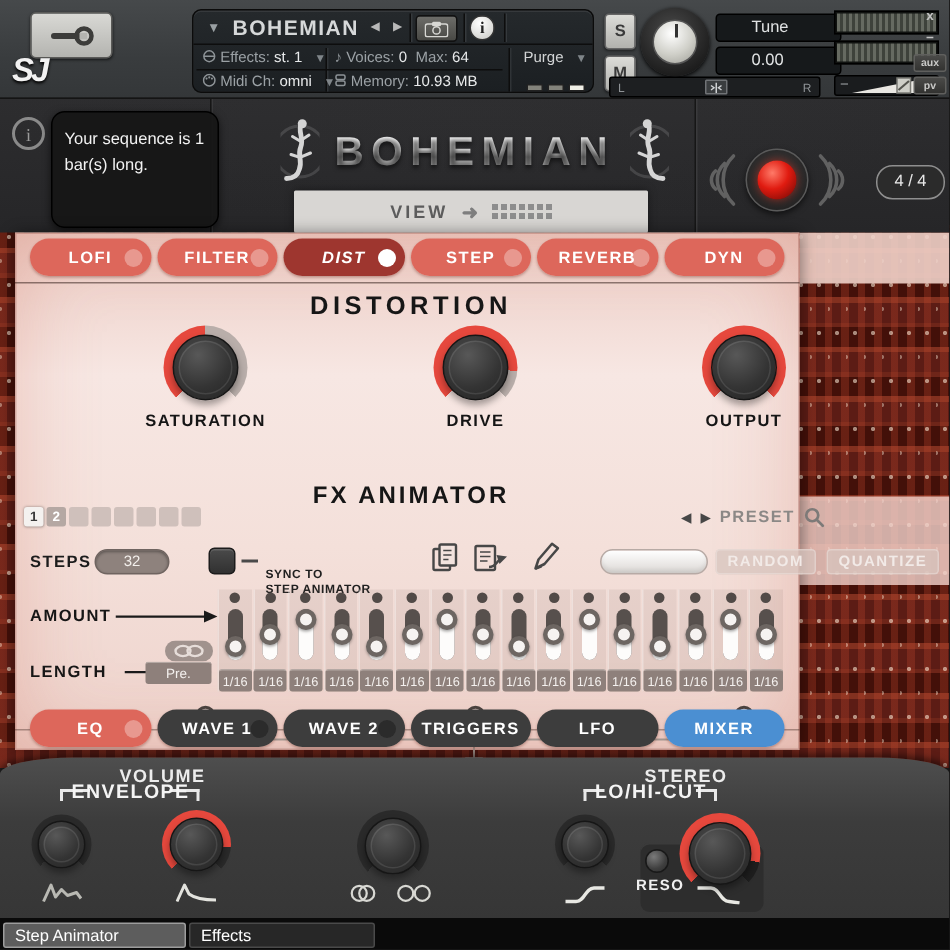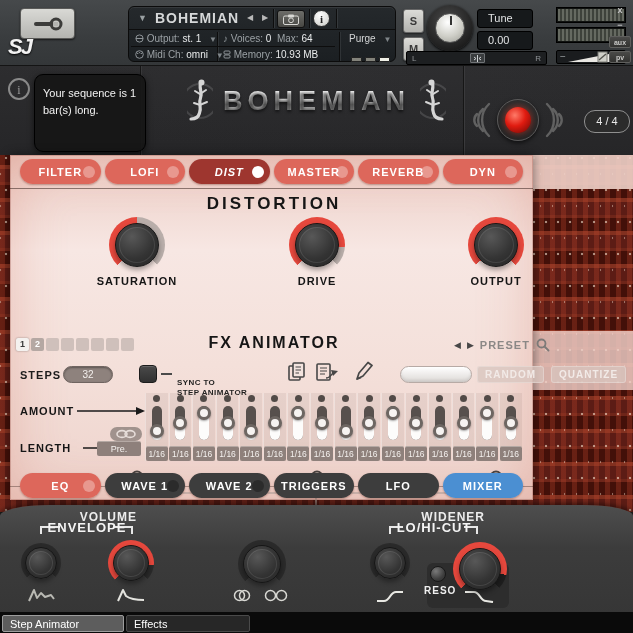--- a/index.html
+++ b/index.html
@@ -34,22 +34,22 @@
   .led{display:inline-block;width:11px;height:5px;border-radius:1px;margin-right:3px;background:#83837b;border:1px solid #222;}
   .led.lit{background:#efefe6;}
   .sm-btn{position:absolute;left:403px;width:21px;height:24px;border-radius:3px;
     background:linear-gradient(180deg,#dcdcd8,#b2b2ae);border:1px solid #666;color:#3a3a3a;font-weight:bold;
     font-size:11px;text-align:center;line-height:23px;box-shadow:0 1px 2px rgba(0,0,0,.5);}
   .tune-knob-outer{position:absolute;left:427px;top:5px;width:46px;height:46px;border-radius:50%;
     background:radial-gradient(circle at 45% 35%,#4a4a4a,#1c1c1c 75%);box-shadow:0 1px 3px #000;}
   .tune-knob{position:absolute;left:8px;top:8px;width:30px;height:30px;border-radius:50%;
     background:radial-gradient(circle at 42% 30%,#ffffff,#cfcfc8 55%,#9d9d96);border:1px solid #555;}
   .tune-ind{position:absolute;left:14px;top:2px;width:2px;height:9px;background:#333;}
-  .tune-box{position:absolute;left:477px;width:56px;height:19px;border-radius:3px;background:#16191b;
-    border:1px solid #000;color:#e0e2e3;font-size:11px;line-height:17px;padding-left:10px;}
+  .tune-box{position:absolute;left:477px;width:84px;height:19px;border-radius:3px;background:#16191b;
+    border:1px solid #000;color:#e0e2e3;font-size:11px;line-height:17px;padding-left:23px;}
   .pan-bar{position:absolute;left:406px;top:51px;width:141px;height:14px;background:#1d1f21;border:1px solid #000;
     border-radius:2px;color:#8f9396;font-size:8px;}
   .pan-handle{position:absolute;left:63px;top:1px;width:15px;height:10px;background:#3a3d3f;border:1px solid #707376;border-radius:1px;
     display:flex;align-items:center;justify-content:center;}
   .meters{position:absolute;left:556px;top:7px;width:70px;height:38px;}
   .meter-bar{position:absolute;left:0;width:70px;height:16px;background:#101210;border:1px solid #000;
     }
   .meter-fill{position:absolute;inset:1px;background:repeating-linear-gradient(90deg,#666a61 0 2px,#3e423b 2px 4px);}
   .vol-bar{position:absolute;left:556px;top:50px;width:70px;height:14px;background:#1a1c1e;border:1px solid #000;border-radius:2px;color:#9b9fa2;font-size:10px;}
   .tiny-btn{position:absolute;left:611px;color:#c4c4c4;font-size:9px;font-weight:bold;text-align:center;}
@@ -205,21 +205,21 @@
       </div>
       <span class="ip-grid-sep" style="left:88px;"></span>
       <span class="ip-grid-sep" style="left:210px;"></span>
       <span class="ip-hsep"></span>
 
       <div class="ip-cell" style="left:6px;top:26px;">
         <svg width="9" height="9" viewBox="0 0 9 9" style="vertical-align:-1px">
           <circle cx="4.5" cy="4.5" r="3.6" fill="none" stroke="#8d9397" stroke-width="1"></circle>
             <path d="M1,4.5 H8" stroke="#8d9397" stroke-width="1"></path>
         </svg>
-        <span>Output:</span>
+        <span>Effects:</span>
         <span class="val">st. 1</span>
         <span class="dd">▼</span>
       </div>
       <div class="ip-cell" style="left:6px;top:42px;">
         <svg width="9" height="9" viewBox="0 0 9 9" style="vertical-align:-1px">
           <circle cx="4.5" cy="4.5" r="3.8" fill="none" stroke="#8d9397" stroke-width="1"></circle>
           <circle cx="2.7" cy="3.4" r=".7" fill="#8d9397"></circle>
             <circle cx="4.5" cy="2.6" r=".7" fill="#8d9397"></circle>
             <circle cx="6.3" cy="3.4" r=".7" fill="#8d9397"></circle>
         </svg>
@@ -311,53 +311,73 @@
         <path d="M8,13 L13,16 L19,12 M7,25 L13,27 L20,24" fill="none" stroke="#e4e4e4" stroke-width="2" stroke-linecap="round"></path>
         <circle cx="14.5" cy="4.5" r="3" fill="#e4e4e4"></circle>
       </svg><span class="logo-text">BOHEMIAN</span><svg class="gecko" width="26" height="46" viewBox="0 0 26 46" style="transform:scaleX(-1);">
         <circle cx="13" cy="23" r="17" fill="none" stroke="rgba(255,255,255,.14)" stroke-width="2"></circle>
         <path d="M14,4 C11,10 16,14 13.5,20 C11,26 15,29 12.5,35 Q11,41 4,41" fill="none" stroke="#e4e4e4" stroke-width="3.2" stroke-linecap="round"></path>
         <path d="M8,13 L13,16 L19,12 M7,25 L13,27 L20,24" fill="none" stroke="#e4e4e4" stroke-width="2" stroke-linecap="round"></path>
         <circle cx="14.5" cy="4.5" r="3" fill="#e4e4e4"></circle>
       </svg>
     </div>
 
+    <div class="view-bar">
+      <span class="view-label">VIEW</span>
+      <span class="view-arrow">➜</span>
+      <span class="dotgrid" id="view-dots">
+          <i></i>
+          <i></i>
+          <i></i>
+          <i></i>
+          <i></i>
+          <i></i>
+          <i></i>
+          <i></i>
+          <i></i>
+          <i></i>
+          <i></i>
+          <i></i>
+          <i></i>
+          <i></i>
+        </span>
+    </div>
 
     <div class="trigger-zone">
 
       <svg width="30" height="44" viewBox="0 0 30 44">
         <path d="M26,6 A22,22 0 0,0 26,38 M20,11 A15,15 0 0,0 20,33 M14,16 A8,8 0 0,0 14,28" fill="none" stroke="#616161" stroke-width="2.4" stroke-linecap="round"></path>
       </svg>
       <div class="trig-btn">
           <div class="trig-red"></div>
         </div>
       <svg width="30" height="44" viewBox="0 0 30 44">
         <path d="M4,6 A22,22 0 0,1 4,38 M10,11 A15,15 0 0,1 10,33 M16,16 A8,8 0 0,1 16,28" fill="none" stroke="#616161" stroke-width="2.4" stroke-linecap="round"></path>
       </svg>
     </div>
     <div class="timesig">4 / 4</div>
   </div>
 
   <div class="fx-panel">
 
     <div class="tabrow" style="top:4px;" id="fx-tabrow">
         <div class="fxtab" style="background: linear-gradient(rgb(221, 103, 91), rgb(221, 103, 91));">
+          <span>LOFI</span>
+          <span class="dot" style="background: rgba(255, 255, 255, 0.32);"></span>
+        </div>
+        <div class="fxtab" style="background: linear-gradient(rgb(221, 103, 91), rgb(221, 103, 91));">
           <span>FILTER</span>
-          <span class="dot" style="background: rgba(255, 255, 255, 0.32);"></span>
-        </div>
-        <div class="fxtab" style="background: linear-gradient(rgb(221, 103, 91), rgb(221, 103, 91));">
-          <span>LOFI</span>
           <span class="dot" style="background: rgba(255, 255, 255, 0.32);"></span>
         </div>
         <div class="fxtab" style="background: linear-gradient(rgb(158, 54, 47), rgb(158, 54, 47)); font-style: italic;">
           <span>DIST</span>
           <span class="dot" style="background: rgb(255, 255, 255);"></span>
         </div>
         <div class="fxtab" style="background: linear-gradient(rgb(221, 103, 91), rgb(221, 103, 91));">
-          <span>MASTER</span>
+          <span>STEP</span>
           <span class="dot" style="background: rgba(255, 255, 255, 0.32);"></span>
         </div>
         <div class="fxtab" style="background: linear-gradient(rgb(221, 103, 91), rgb(221, 103, 91));">
           <span>REVERB</span>
           <span class="dot" style="background: rgba(255, 255, 255, 0.32);"></span>
         </div>
         <div class="fxtab" style="background: linear-gradient(rgb(221, 103, 91), rgb(221, 103, 91)); text-align: right;">
           <span>DYN</span>
           <span class="dot" style="background: rgba(255, 255, 255, 0.32);"></span>
         </div>
@@ -393,21 +413,21 @@
     <div class="pages" style="left:6px;top:183px;" id="fx-pages">
         <div class="page-sq active">1</div>
         <div class="page-sq two">2</div>
         <div class="page-sq"></div>
         <div class="page-sq"></div>
         <div class="page-sq"></div>
         <div class="page-sq"></div>
         <div class="page-sq"></div>
         <div class="page-sq"></div>
       </div>
-    <div class="sec-title" style="top:179px;font-size:16px;letter-spacing:2px;">FX ANIMATOR</div>
+    <div class="sec-title" style="top:167px;font-size:16px;letter-spacing:2px;">FX ANIMATOR</div>
     <div class="preset-ctl" style="left:444px;top:183px;">
       <span style="font-size:9px;">◀</span>
       <span style="font-size:9px;">▶</span>
       <span class="preset-word">PRESET</span>
       <svg width="14" height="14" viewBox="0 0 14 14">
         <circle cx="5.5" cy="5.5" r="4" fill="none" stroke="#7d7a78" stroke-width="1.8"></circle>
         <path d="M8.5,8.5 L12.5,12.5" stroke="#7d7a78" stroke-width="1.8" stroke-linecap="round"></path>
       </svg>
     </div>
 
@@ -629,21 +649,21 @@
     <div id="knob-stereo"></div>
     <svg style="position:absolute;left:232px;top:84px;" width="20" height="13" viewBox="0 0 20 13">
       <circle cx="7.5" cy="6.5" r="5" fill="none" stroke="#d8d8d3" stroke-width="1.5"></circle>
       <circle cx="12.5" cy="6.5" r="5" fill="none" stroke="#d8d8d3" stroke-width="1.5"></circle>
     </svg>
     <svg style="position:absolute;left:264px;top:84px;" width="24" height="13" viewBox="0 0 24 13">
       <circle cx="6.5" cy="6.5" r="5" fill="none" stroke="#d8d8d3" stroke-width="1.5"></circle>
       <circle cx="17.5" cy="6.5" r="5" fill="none" stroke="#d8d8d3" stroke-width="1.5"></circle>
     </svg>
 
-    <div class="bs-small" style="left:385px;top:5px;width:100px;">WIDENER</div>
+    <div class="bs-small" style="left:385px;top:5px;width:100px;">STEREO</div>
     <div class="bracket left" style="left:389px;top:21px;width:14px;"></div>
     <div class="bracket right" style="left:464px;top:21px;width:14px;"></div>
     <div class="bs-title" style="left:384px;top:15px;width:100px;">LO/HI-CUT</div>
     <div id="knob-locut"></div>
     <svg style="position:absolute;left:376px;top:85px;" width="28" height="13" viewBox="0 0 28 13">
       <path d="M1,11 H8 C14,11 14,2 20,2 H27" fill="none" stroke="#e8e8e3" stroke-width="2.2"></path>
     </svg>
     <div class="sub-panel"></div>
     <div class="reso-knob" style="left:430px;top:61px;"></div>
     <div class="reso-label" style="left:424px;top:80px;">RESO</div>

